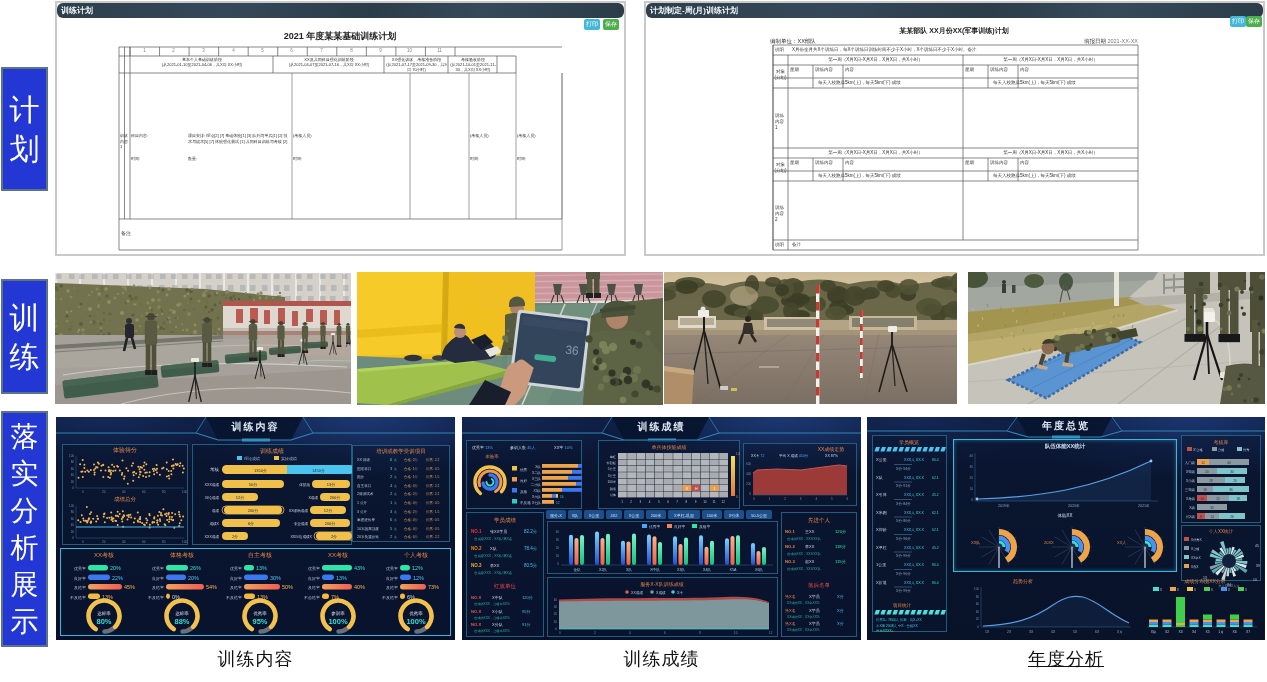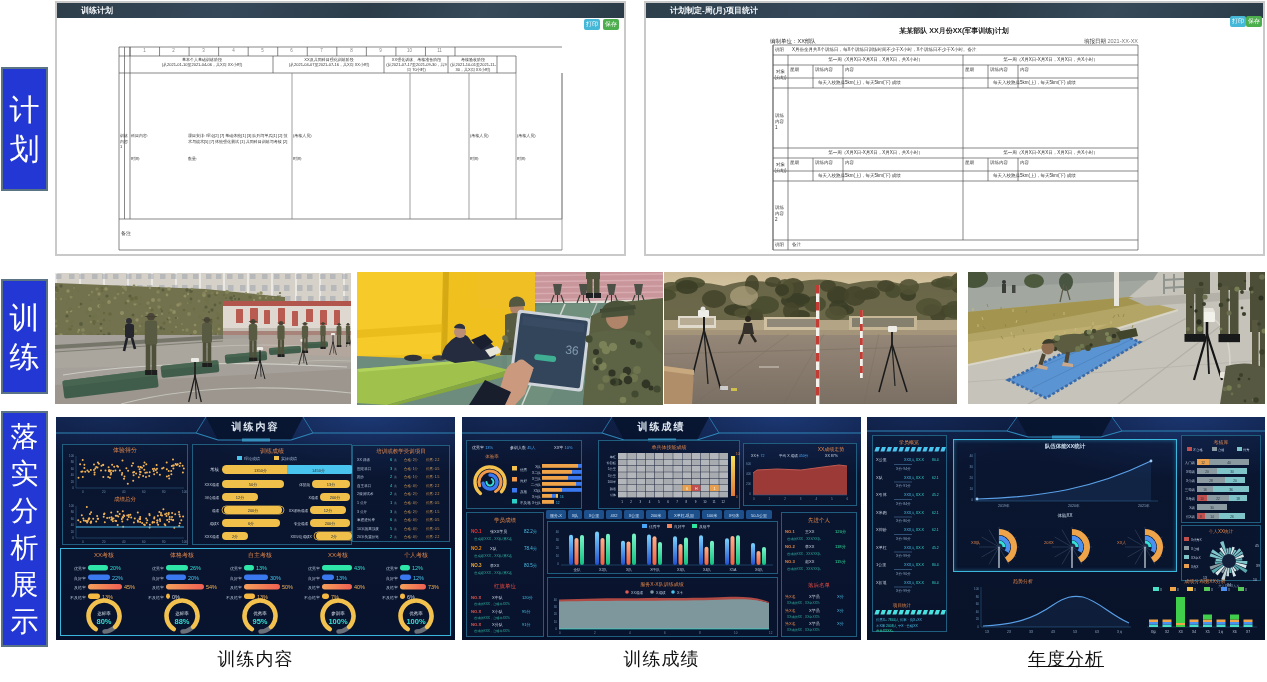--- a/index.html
+++ b/index.html
@@ -1,20 +1,20 @@
 <!DOCTYPE html>
 <html><head><meta charset="utf-8">
 <style>
 * { margin:0; padding:0; box-sizing:border-box; }
 html,body { width:1267px; height:682px; background:#fff; font-family:"Liberation Sans", sans-serif; overflow:hidden; }
 .abs { position:absolute; }
 #page { position:relative; width:1267px; height:682px; background:#fff; }
 .sidelabel { position:absolute; left:1px; width:47px; background:#2237d4; border:2px solid #5a7486; color:#fff; display:flex; flex-direction:column; align-items:center; justify-content:center; font-size:30px; line-height:39px; }
 .win { position:absolute; top:1px; height:255px; border:2px solid #c9c9c9; background:#fff; }
-.winhead { position:absolute; left:0; top:0; right:0; height:15px; background:linear-gradient(115deg, #2e3f4b 0%, #35485a 30%, #2c3d49 55%, #364a5a 75%, #2b3c48 100%); color:#f0f4f7; font-size:8px; font-weight:bold; line-height:15px; padding-left:24px; }
+.winhead { position:absolute; left:0; top:0; right:0; height:15px; background:linear-gradient(115deg, #2e3f4b 0%, #35485a 30%, #2c3d49 55%, #364a5a 75%, #2b3c48 100%); color:#f0f4f7; font-size:8px; font-weight:bold; line-height:15px; padding-left:4px;border-radius:6px; }
 .btn { position:absolute; height:11px; border-radius:2px; color:#fff; font-size:6px; line-height:11px; text-align:center; z-index:8; }
 .cap { position:absolute; top:647px; font-size:18px; color:#111; text-align:center; letter-spacing:1px;}
 .dash { position:absolute; top:417px; height:223px; background:#0a1430; overflow:hidden; }
 .dp { position:absolute; border:1px solid #205e80; background:rgba(10,22,48,0.5); }
 svg { display:block; position:absolute; left:0; top:0; }
 </style></head><body>
 <div id="page">
 <div class="sidelabel" style="top:67px; height:124px;">
       <span>计</span>
       <span>划</span>
@@ -29,20 +29,21 @@
       <span>分</span>
       <span>析</span>
       <span>展</span>
       <span>示</span>
     </div>
 <div class="win" style="left:55px; width:571px;">
       <div class="winhead">训练计划</div>
       <div class="btn" style="right:24px; top:16px; width:16px; background:#45b8d8;">打印</div>
       <div class="btn" style="right:5px; top:16px; width:16px; background:#4cae4c;">保存</div>
       <div style="position:absolute; left:0; top:15px; right:0; bottom:0; background:#fff;">
+        <div class="abs" style="left:0; top:12px; width:566px; text-align:center; font-size:9px; font-weight:bold; color:#222;">2021 年度某某基础训练计划</div>
         <svg width="566" height="237" viewBox="0 0 566 237">
           <line x1="62" y1="29" x2="505" y2="29" stroke="#555" stroke-width="0.7"></line>
           <line x1="62" y1="29" x2="62" y2="232" stroke="#555" stroke-width="0.7"></line>
           <line x1="62" y1="232" x2="505" y2="232" stroke="#555" stroke-width="0.7"></line>
           <line x1="67.5" y1="29" x2="67.5" y2="201" stroke="#555" stroke-width="0.7"></line>
           <line x1="73" y1="29" x2="73" y2="201" stroke="#555" stroke-width="0.7"></line>
           <line x1="62" y1="38" x2="459" y2="38" stroke="#555" stroke-width="0.7"></line>
           <line x1="62" y1="55" x2="459" y2="55" stroke="#555" stroke-width="0.7"></line>
           <line x1="62" y1="201" x2="505" y2="201" stroke="#555" stroke-width="0.7"></line>
           <line x1="73.0" y1="29" x2="73.0" y2="38" stroke="#555" stroke-width="0.7"></line>
@@ -92,21 +93,21 @@
         <div class="abs" style="left:236px; top:115px; width:50px; font-size:4px; color:#333; line-height:5.5px;">(考核人员)</div>
         <div class="abs" style="left:236px; top:138px; width:50px; font-size:4px; color:#333;">时间:</div>
         <div class="abs" style="left:413px; top:115px; width:40px; font-size:4px; color:#333; line-height:5.5px;">(考核人员)</div>
         <div class="abs" style="left:413px; top:138px; width:40px; font-size:4px; color:#333;">时间:</div>
         <div class="abs" style="left:460px; top:115px; width:40px; font-size:4px; color:#333; line-height:5.5px;">(考核人员)</div>
         <div class="abs" style="left:460px; top:138px; width:40px; font-size:4px; color:#333;">时间:</div>
         <div class="abs" style="left:64px; top:212px; font-size:5px; color:#333;">备注</div>
       </div>
     </div>
     <div class="win" style="left:644px; width:621px;">
-      <div class="winhead">计划制定-周(月)项目统计</div>
+      <div class="winhead">计划制定-周(月)训练计划</div>
       <div class="btn" style="right:17px; top:13px; width:16px; background:#45b8d8;">打印</div>
       <div class="btn" style="right:1px; top:13px; width:16px; background:#4cae4c;">保存</div>
       <div style="position:absolute; left:0; top:15px; right:0; bottom:0; background:#fff;">
         <div class="abs" style="left:0; top:8px; width:616px; text-align:center; font-size:7px; font-weight:bold; color:#222;">某某部队 XX月份XX(军事训练)计划</div>
         <div class="abs" style="left:124px; top:20px; font-size:5.5px; color:#333;">编制单位：XX部队</div>
         <div class="abs" style="left:400px; top:20px; width:92px; text-align:right; font-size:5.5px; color:#333;">填报日期 <span style="color:#777">2021-XX-XX</span></div>
         <svg width="616" height="237" viewBox="0 0 616 237">
           <line x1="127" y1="27" x2="492" y2="27" stroke="#555" stroke-width="0.7"></line>
           <line x1="127" y1="232" x2="492" y2="232" stroke="#555" stroke-width="0.7"></line>
           <line x1="127" y1="27" x2="127" y2="232" stroke="#555" stroke-width="0.7"></line>
@@ -1896,20 +1897,21 @@
       </svg>
     </div>
     <div class="dash" style="left:867px; width:398px;">
       <div class="abs" style="left:0;top:0;width:398px;height:223px;background:radial-gradient(ellipse 260px 90px at 80% 0%, rgba(40,80,160,0.5), rgba(0,0,0,0) 70%), radial-gradient(ellipse 200px 70px at 12% 0%, rgba(30,60,120,0.4), rgba(0,0,0,0) 70%), linear-gradient(180deg,#0d1b3e 0%,#0a142e 30%,#081228 100%);"></div>
       <svg width="398" height="24" viewBox="0 0 398 24" style="top:0;">
         <path d="M150 0 L161 20 L234 20 L245 0 Z" fill="rgba(8,20,46,0.9)" stroke="none"></path>
         <path d="M0 14 L140 14 L161 20 L234 20 L255 14 L398 14" fill="none" stroke="#2e86b8" stroke-width="1.2"></path>
         <path d="M140 14 L150 0 M255 14 L245 0" stroke="#2e86b8" stroke-width="1" opacity="0.8"></path>
         <rect x="185" y="18.5" width="28" height="3" fill="#3590bd"></rect>
       </svg>
+      <div class="abs" style="left:0;top:2px;width:398px;text-align:center;font-size:10px;font-weight:bold;color:#dfe8f2;letter-spacing:2px;">年度总览</div>
       <div class="dp" style="left:5px;top:18px;width:75px;height:197px;"></div>
       <svg width="75" height="197" viewBox="0 0 75 197" style="left:5px;top:18px;">
         <text x="37" y="9" font-size="5" fill="#e2874a" text-anchor="middle">学员概览</text>
         <g>
           <rect x="4" y="12" width="4" height="4.5" fill="#49c4ee" transform="skewX(-20)" transform-origin="4 12"></rect>
           <rect x="10" y="12" width="4" height="4.5" fill="#49c4ee" transform="skewX(-20)" transform-origin="10 12"></rect>
           <rect x="16" y="12" width="4" height="4.5" fill="#49c4ee" transform="skewX(-20)" transform-origin="16 12"></rect>
           <rect x="22" y="12" width="4" height="4.5" fill="#49c4ee" transform="skewX(-20)" transform-origin="22 12"></rect>
           <rect x="28" y="12" width="4" height="4.5" fill="#49c4ee" transform="skewX(-20)" transform-origin="28 12"></rect>
           <rect x="34" y="12" width="4" height="4.5" fill="#49c4ee" transform="skewX(-20)" transform-origin="34 12"></rect>

